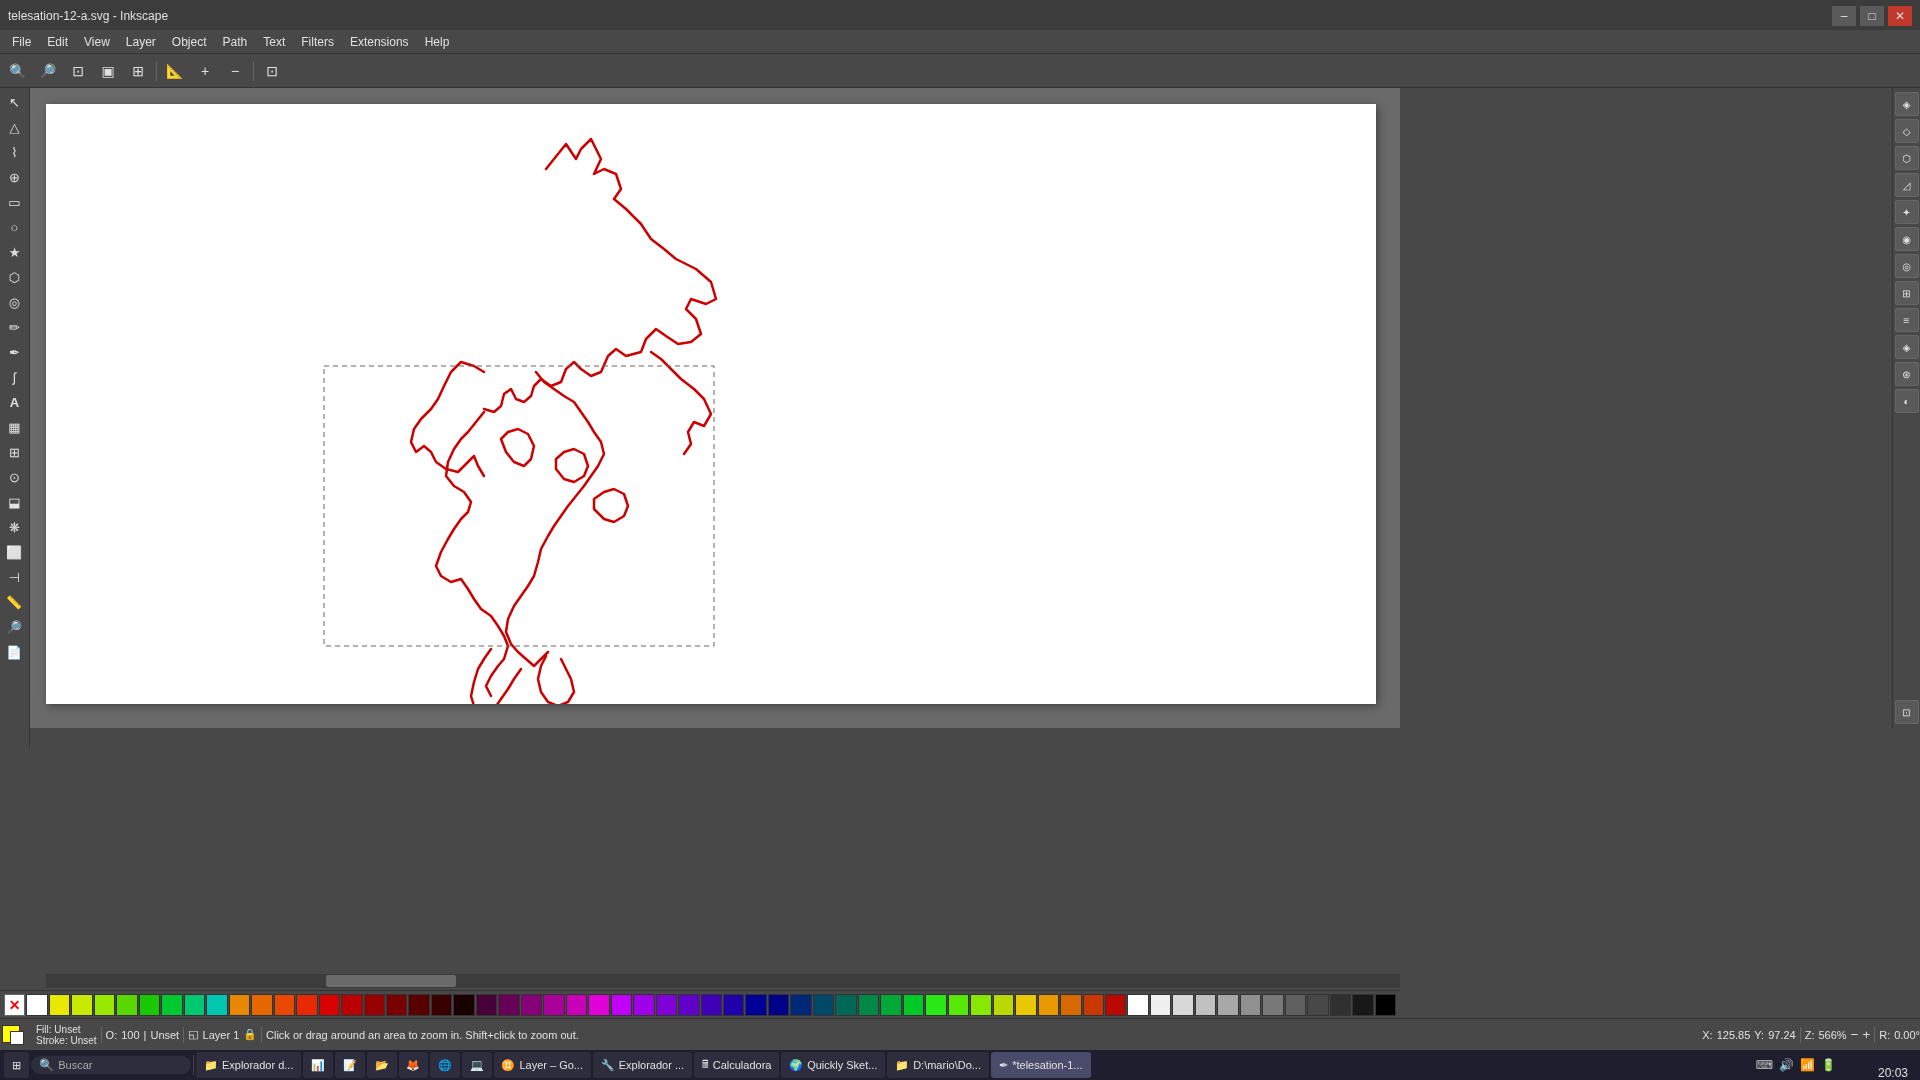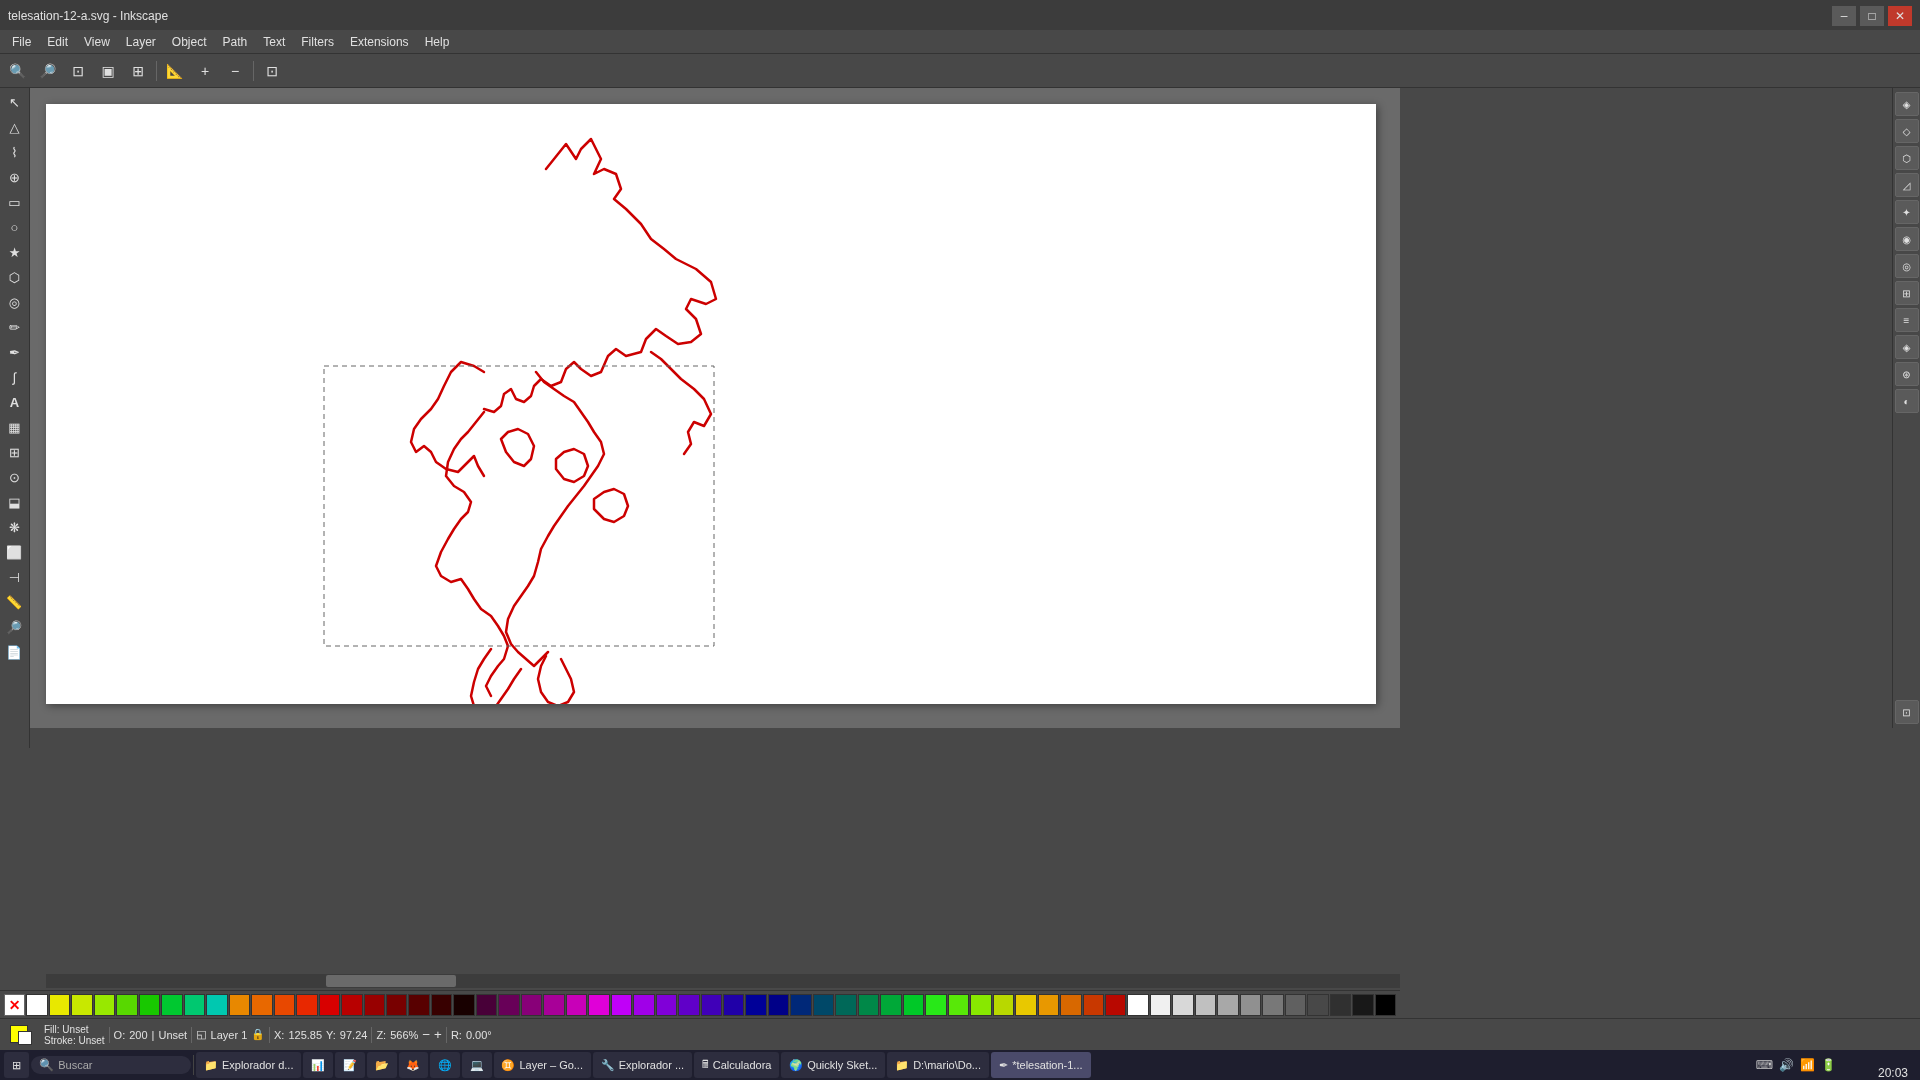--- a/index.html
+++ b/index.html
@@ -334,47 +334,48 @@
   <div class="palette-color" style="background:#a8a8a8;"></div>
   <div class="palette-color" style="background:#909090;"></div>
   <div class="palette-color" style="background:#787878;"></div>
   <div class="palette-color" style="background:#606060;"></div>
   <div class="palette-color" style="background:#484848;"></div>
   <div class="palette-color" style="background:#303030;"></div>
   <div class="palette-color" style="background:#181818;"></div>
   <div class="palette-color" style="background:#000000;"></div>
 </div>
 
-<div id="statusbar" style="position:absolute;bottom:30px;left:0;width:1920px;height:32px;background:#484848;display:flex;padding:0 8px;border-top:1px solid #333;gap:4px;font-size:11px;color:#e0e0e0;">
+<div id="statusbar" style="position:absolute;bottom:30px;left:0;width:1920px;height:32px;background:#484848;display:flex;padding:0 0;border-top:1px solid #333;gap:4px;font-size:11px;color:#e0e0e0;">
 
   <div style="position:relative;width:32px;height:24px;">
     <div style="position:absolute;top:2px;left:2px;width:18px;height:18px;background:#ffff00;border:1px solid #333;"></div>
     <div style="position:absolute;top:8px;left:10px;width:14px;height:14px;background:#fff;border:1px solid #333;"></div>
   </div>
 
   <div style="display:flex;flex-direction:column;font-size:10px;">
     <span>Fill: <span>Unset</span></span>
     <span>Stroke: <span>Unset</span></span>
   </div>
 
   <div class="status-sep"></div>
 
   <span>O:</span>
-  <span>200</span>
+  <span>100</span>
   <span>|</span>
   <span>Unset</span>
 
   <div class="status-sep"></div>
 
   <span>◱</span>
   <span>Layer 1</span>
   <span>🔒</span>
 
   <div class="status-sep"></div>
 
+  <span style="flex:1;">Click or drag around an area to zoom in. Shift+click to zoom out.</span>
 
   <span>X:</span>
   <span>125.85</span>
   <span>Y:</span>
   <span>97.24</span>
 
   <div class="status-sep"></div>
 
   <span>Z:</span>
   <span>566%</span>

